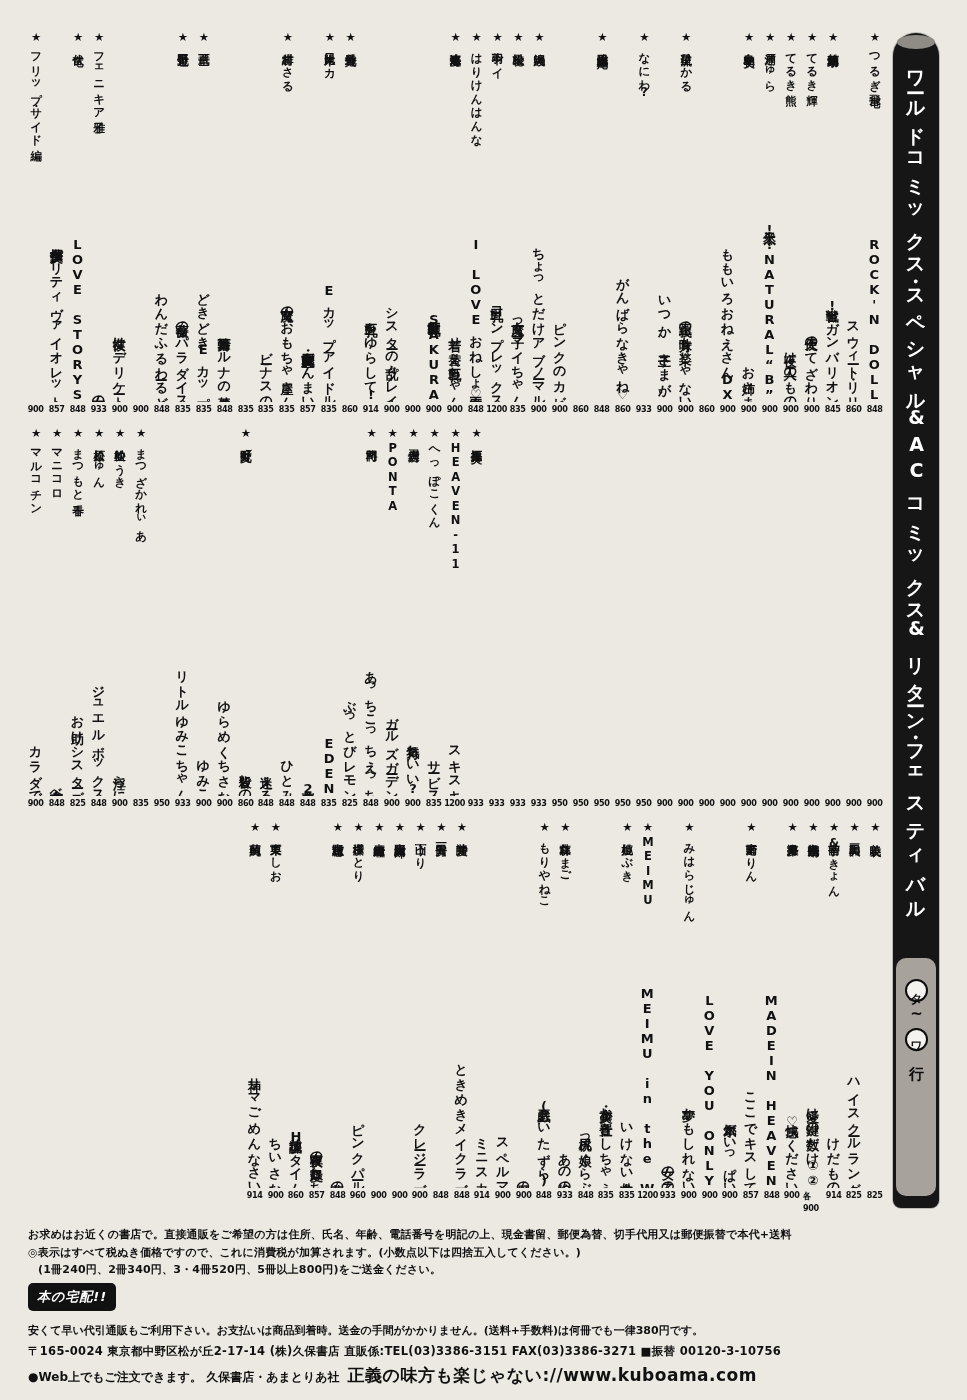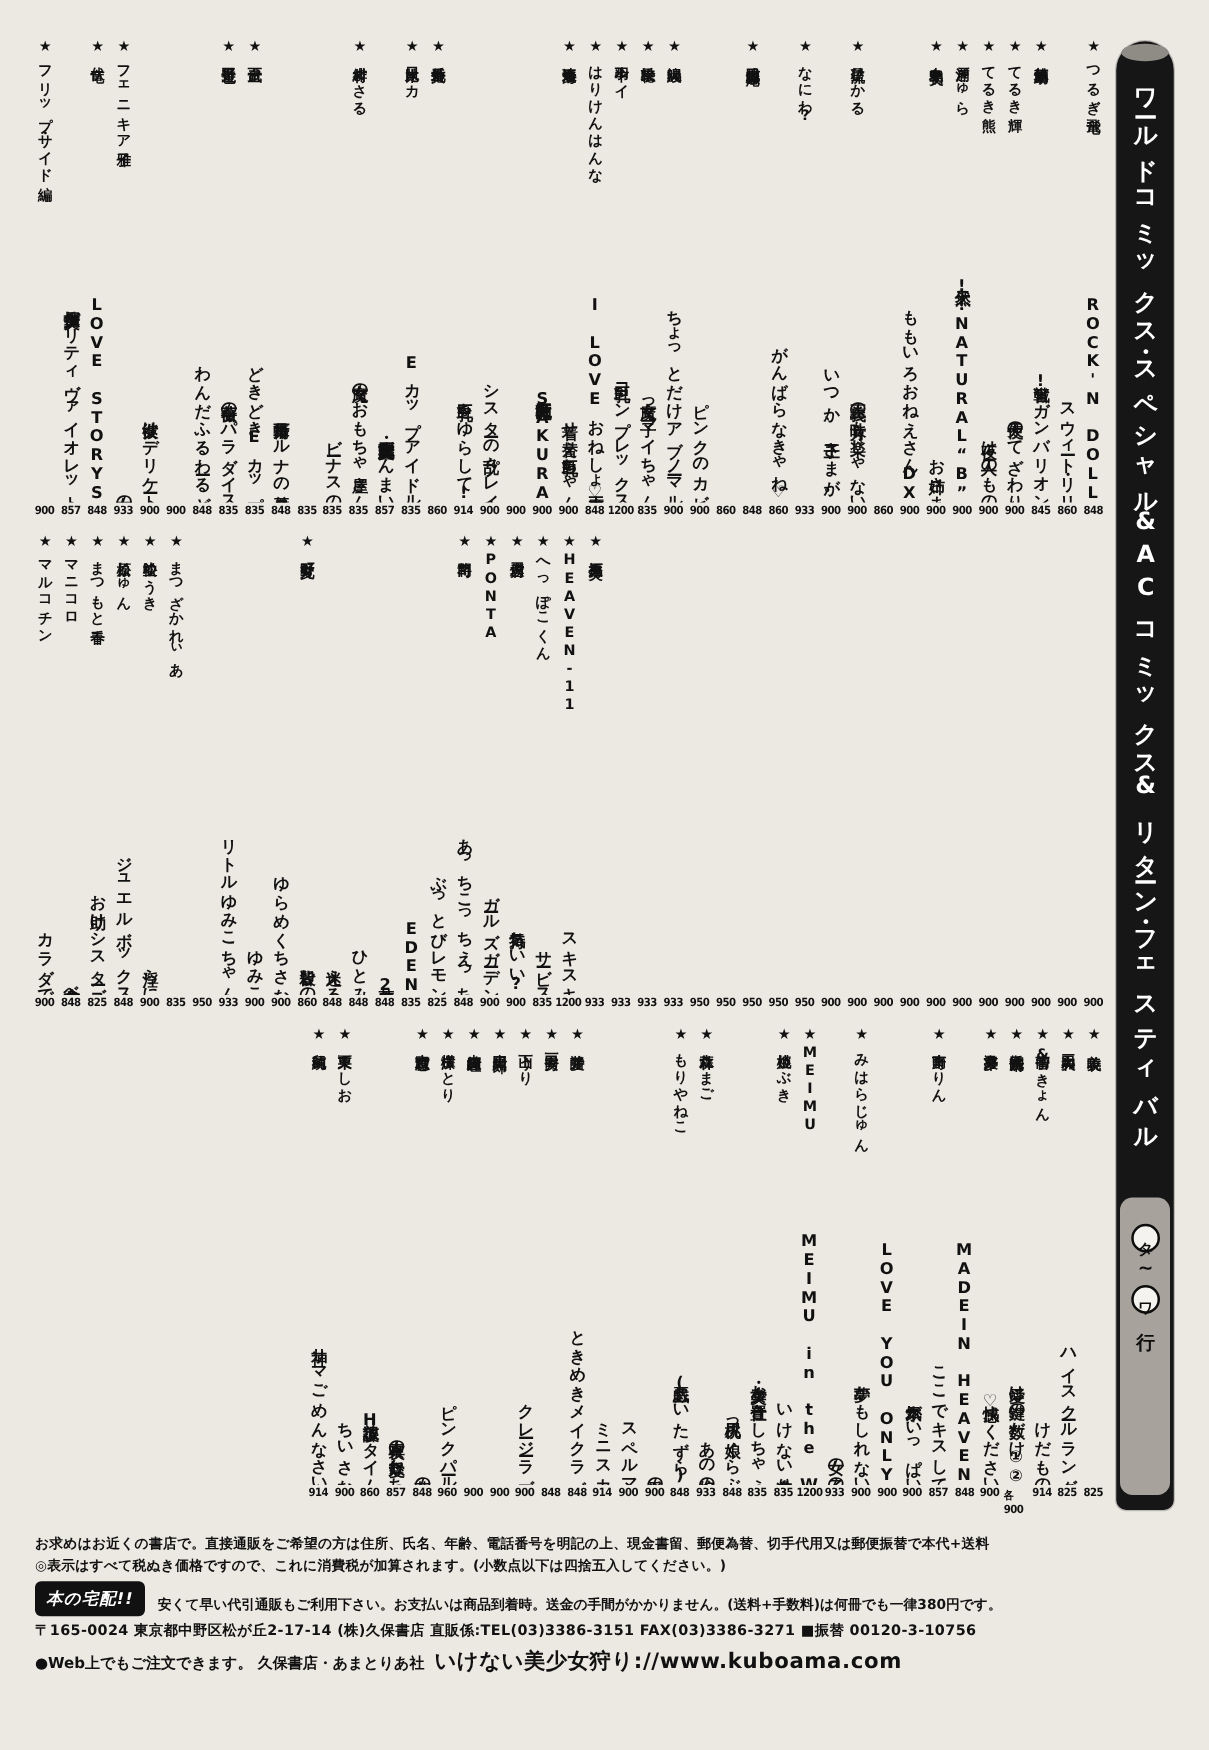--- a/index.html
+++ b/index.html
@@ -61,26 +61,26 @@
   .label-text{font-size:15px;color:#0d0d0d;letter-spacing:2px;}
   .circ{
     display:inline-block;width:19px;height:19px;line-height:19px;
     border:2px solid #0d0d0d;border-radius:50%;background:#f5f3ef;
     font-size:12px;text-align:center;letter-spacing:0;margin:3px 0;
   }
   
   .footer{position:absolute;left:28px;top:1226px;width:855px;font-weight:600;}
   .fline{font-size:11px;line-height:1.6;letter-spacing:0.2px;}
   .fline.indent{padding-left:10px;}
-  .delivery{display:flex;align-items:flex-end;margin:4px 0 2px 0;}
+  .delivery{display:flex;align-items:flex-start;margin:4px 0 2px 0;flex-direction:column;}
   .badge{
     flex:0 0 auto;background:#111;color:#fff;font-weight:800;font-style:italic;
     font-size:13px;padding:5px 9px;border-radius:5px;margin-right:10px;letter-spacing:1px;
   }
-  .delivery-text{font-size:11px;line-height:1.7;}
+  .delivery-text{font-size:11px;line-height:1.7;margin-top:11px;}
   .address{font-size:11.5px;font-weight:700;margin-top:4px;letter-spacing:0.3px;}
   .webline{margin-top:5px;font-size:12px;font-weight:700;display:flex;align-items:baseline;gap:8px;}
   .website{font-size:17px;font-weight:800;letter-spacing:0.5px;}
 </style>
 </head>
 <body>
 
 <div class="page">
 
   <div class="main">
@@ -1000,26 +1000,27 @@
     <div class="banner-label">
       <div class="vtext label-text">
         <span>作家名</span><span class="circ">タ</span><span>~</span><span class="circ">ワ</span><span>行</span>
       </div>
     </div>
   </div>
 
   <div class="footer">
     <div class="fline">お求めはお近くの書店で。直接通販をご希望の方は住所、氏名、年齢、電話番号を明記の上、現金書留、郵便為替、切手代用又は郵便振替で本代+送料</div>
     <div class="fline">◎表示はすべて税ぬき価格ですので、これに消費税が加算されます。(小数点以下は四捨五入してください。)</div>
+    <div class="fline indent">(1冊240円、2冊340円、3・4冊520円、5冊以上800円)をご送金ください。</div>
     <div class="delivery">
       <div class="badge">本の宅配!!</div>
       <div class="delivery-text">
         <div>安くて早い代引通販もご利用下さい。お支払いは商品到着時。送金の手間がかかりません。(送料+手数料)は何冊でも一律380円です。</div>
       </div>
     </div>
     <div class="address">〒165-0024 東京都中野区松が丘2-17-14 (株)久保書店 直販係:TEL(03)3386-3151 FAX(03)3386-3271 ■振替 00120-3-10756</div>
     <div class="webline">
       <span>●Web上でもご注文できます。 久保書店・あまとりあ社</span>
-      <span class="website">いけない美少女狩り://www.kuboama.com</span>
+      <span class="website">正義の味方も楽じゃない://www.kuboama.com</span>
     </div>
   </div>
 
 </div>
 
 </body></html>

